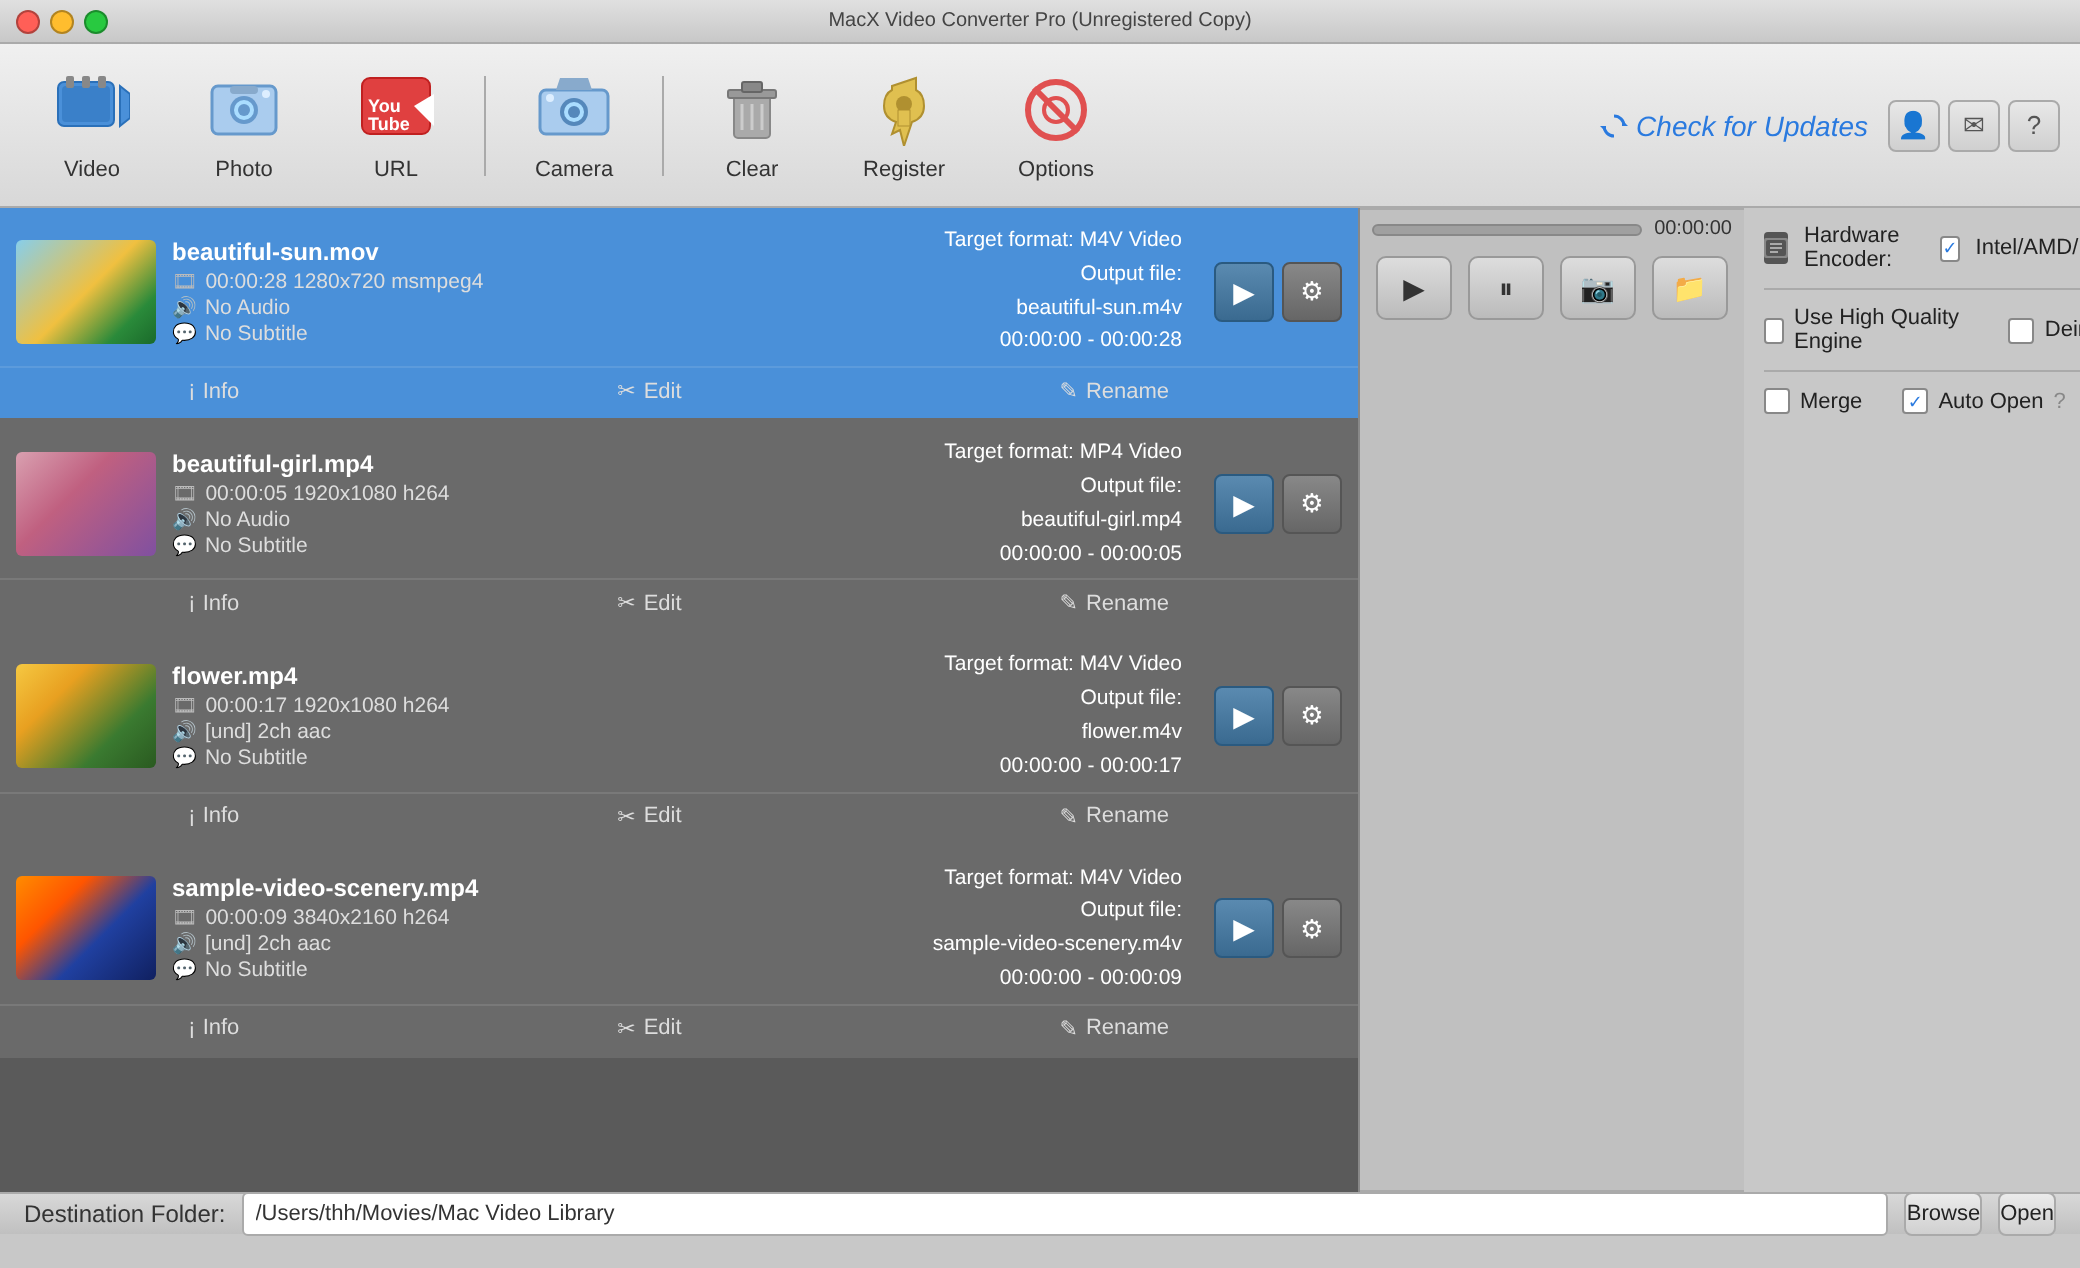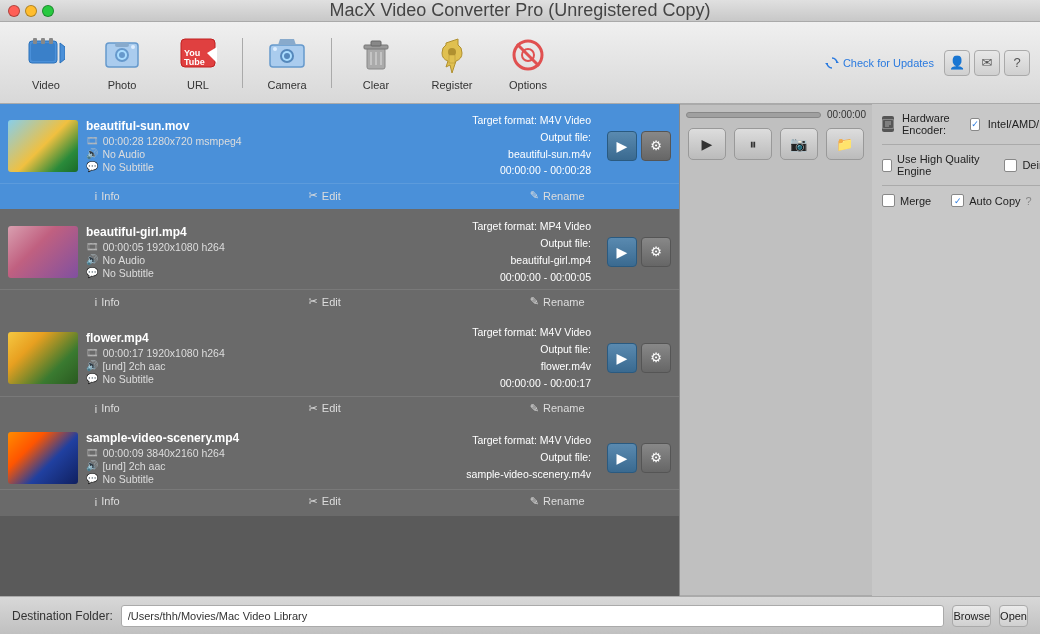--- a/index.html
+++ b/index.html
@@ -30,21 +30,21 @@
     }
     .wc-btn {
       width: 12px; height: 12px;
       border-radius: 50%;
       border: 1px solid rgba(0,0,0,0.3);
     }
     .wc-close { background: #ff5f57; }
     .wc-min { background: #ffbd2e; }
     .wc-max { background: #28c940; }
     #title-bar .title-text {
-      font-size: 18px;
+      font-size: 10px;
       color: #444;
       font-weight: 500;
     }
 
     
     #toolbar {
       height: 82px;
       background: linear-gradient(to bottom, #f0f0f0, #d8d8d8);
       border-bottom: 1px solid #aaa;
       display: flex;
@@ -81,25 +81,26 @@
       margin: 0 4px;
     }
     .toolbar-right {
       margin-left: auto;
       display: flex;
       align-items: center;
       gap: 10px;
     }
     .check-updates {
       color: #2a7adf;
-      font-size: 11px;
+      font-size: 14px;
       cursor: pointer;
       display: flex;
       align-items: center;
       gap: 4px;
+      font-style: italic;
     }
     .user-icons {
       display: flex;
       gap: 4px;
     }
     .user-icon-btn {
       width: 26px; height: 26px;
       border-radius: 4px;
       background: linear-gradient(to bottom, #e8e8e8, #d0d0d0);
       border: 1px solid #aaa;
@@ -391,21 +392,21 @@
       cursor: pointer;
       color: #fff;
       font-size: 20px;
       font-weight: 700;
       letter-spacing: 1px;
       text-shadow: 0 1px 3px rgba(0,0,0,0.5);
     }
 
     
     #bottom-bar {
-      height: 38px;
+      height: 21px;
       background: linear-gradient(to bottom, #d8d8d8, #c0c0c0);
       border-top: 1px solid #aaa;
       display: flex;
       align-items: center;
       padding: 0 12px;
       gap: 8px;
     }
     .dest-label {
       font-size: 12px;
       color: #333;
@@ -722,20 +723,21 @@
             <div class="meta-row">
               <span class="meta-icon">💬</span>
               <span>No Subtitle</span>
             </div>
           </div>
         </div>
         <div class="file-target">
           <div>Target format: M4V Video</div>
           <div>Output file:</div>
           <div>sample-video-scenery.m4v</div>
+          <div>00:00:00 - 00:00:09</div>
         </div>
         <div class="file-actions">
           <div class="action-btn">▶</div>
           <div class="action-btn gear-btn">⚙</div>
         </div>
       </div>
       <div class="file-item-bar">
         <div class="bar-action">
           <span>ℹ</span>
           <span>Info</span>
@@ -801,21 +803,21 @@
         </div>
       </div>
       <div class="divider-h"></div>
       <div style="display:flex; gap: 20px;">
         <div class="checkbox-wrap">
           <div class="cb"></div>
           <span class="option-label">Merge</span>
         </div>
         <div class="checkbox-wrap">
           <div class="cb checked">✓</div>
-          <span class="option-label">Auto Copy</span>
+          <span class="option-label">Auto Open</span>
           <span class="option-label" style="color:#888; cursor:pointer;">?</span>
         </div>
       </div>
     </div>
 
     <div id="run-section">
       <div id="run-btn">
         <span>RUN</span>
       </div>
     </div>

